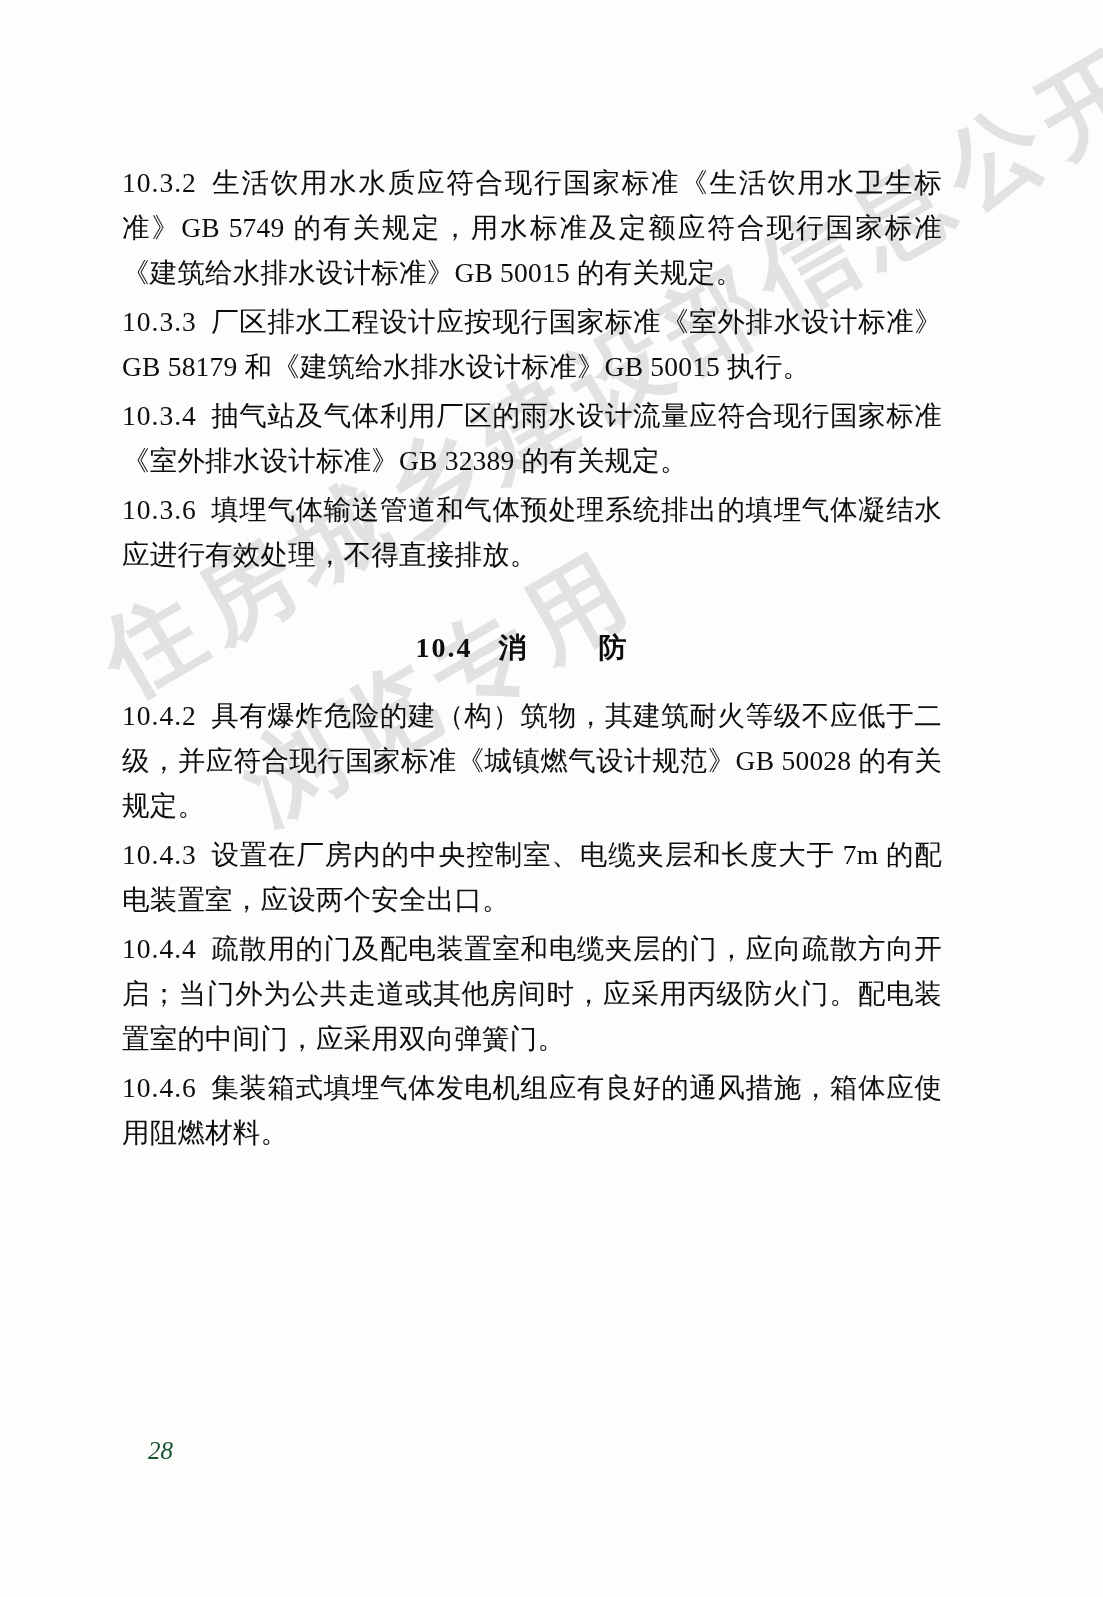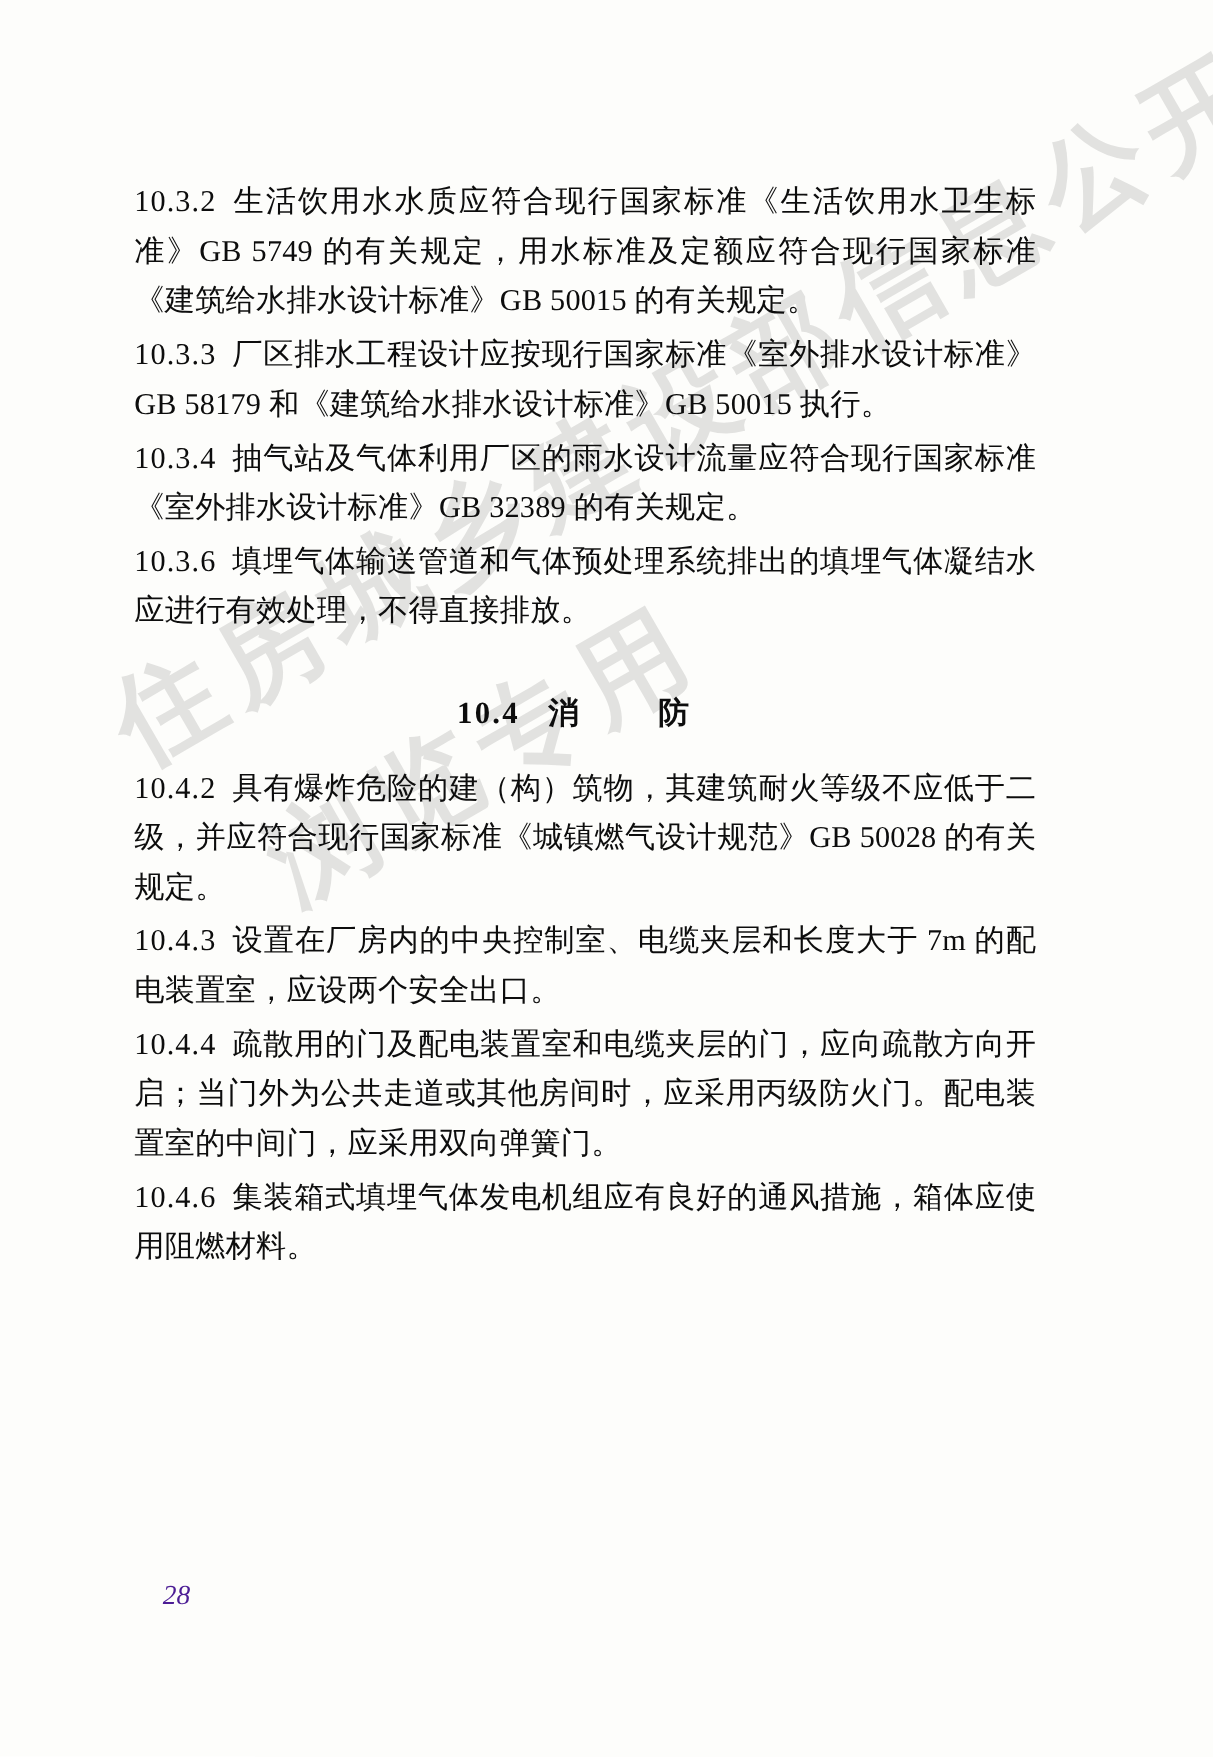--- a/index.html
+++ b/index.html
@@ -49,21 +49,21 @@
   .section-head .sec-title {
     letter-spacing: 22px;
   }
   .pagenum {
     position: absolute;
     left: 148px;
     top: 1437px;
     font-size: 25px;
     font-style: italic;
     font-family: "Liberation Serif", serif;
-    color: #4c1d95;
+    color: #14532d;
   }
   
   .watermark {
     position: absolute;
     left: 150px;
     top: 230px;
     width: 830px;
     height: 790px;
     pointer-events: none;
     transform: rotate(-30deg);

